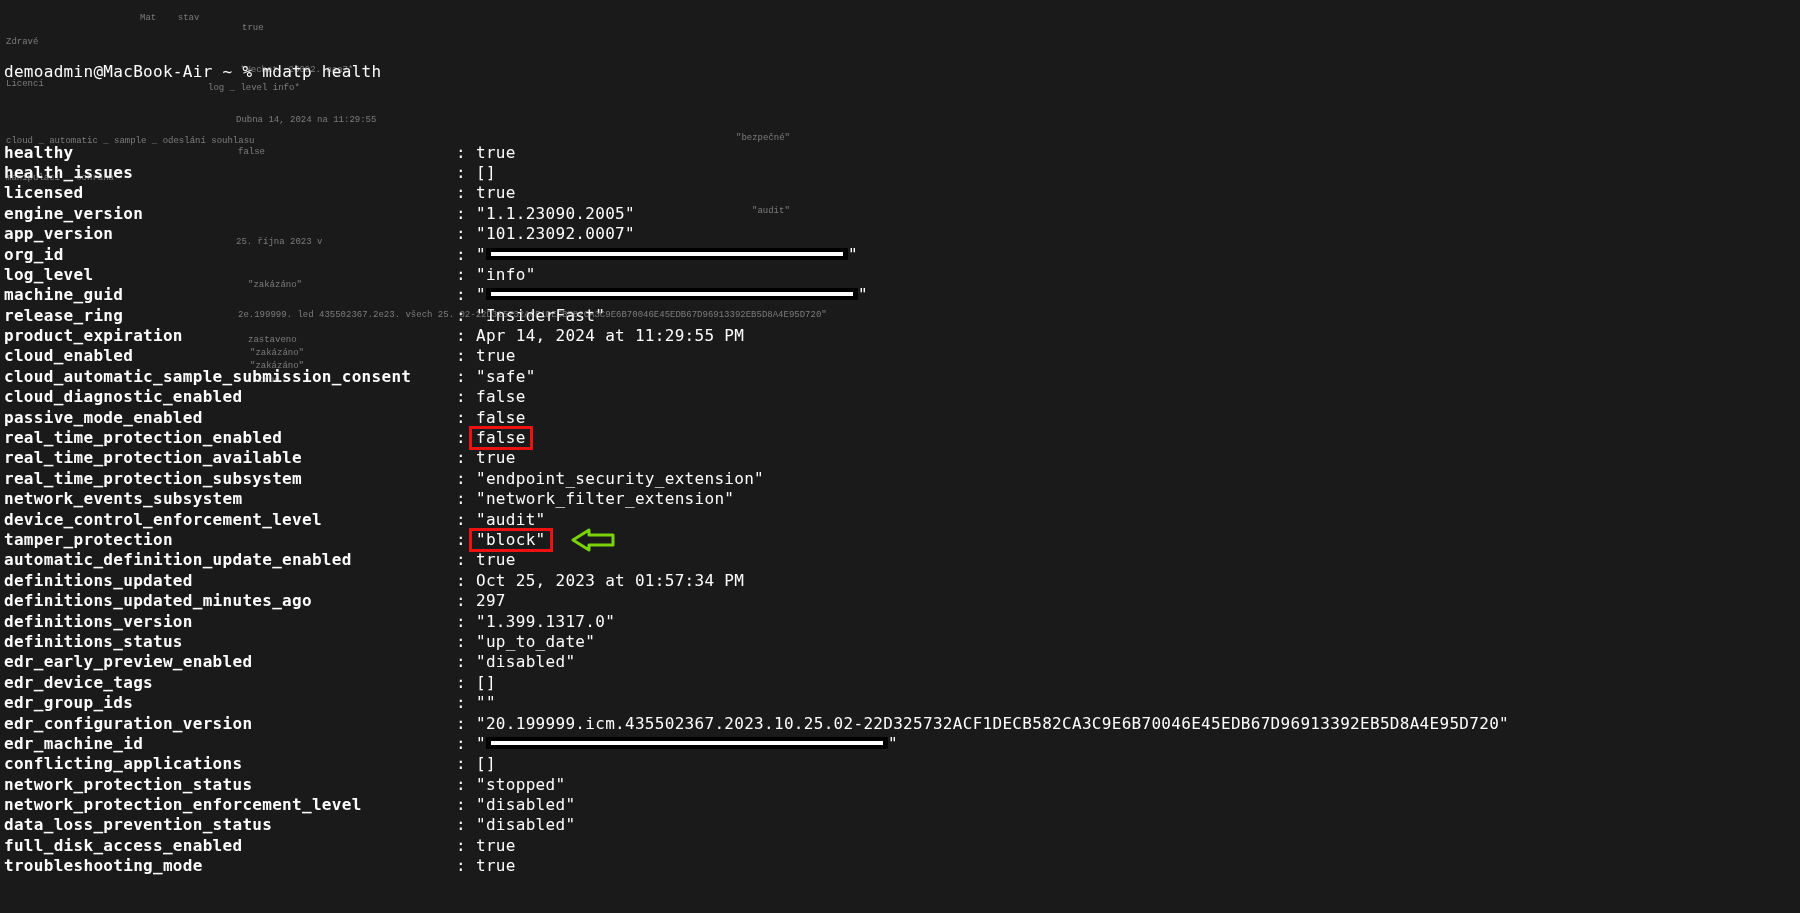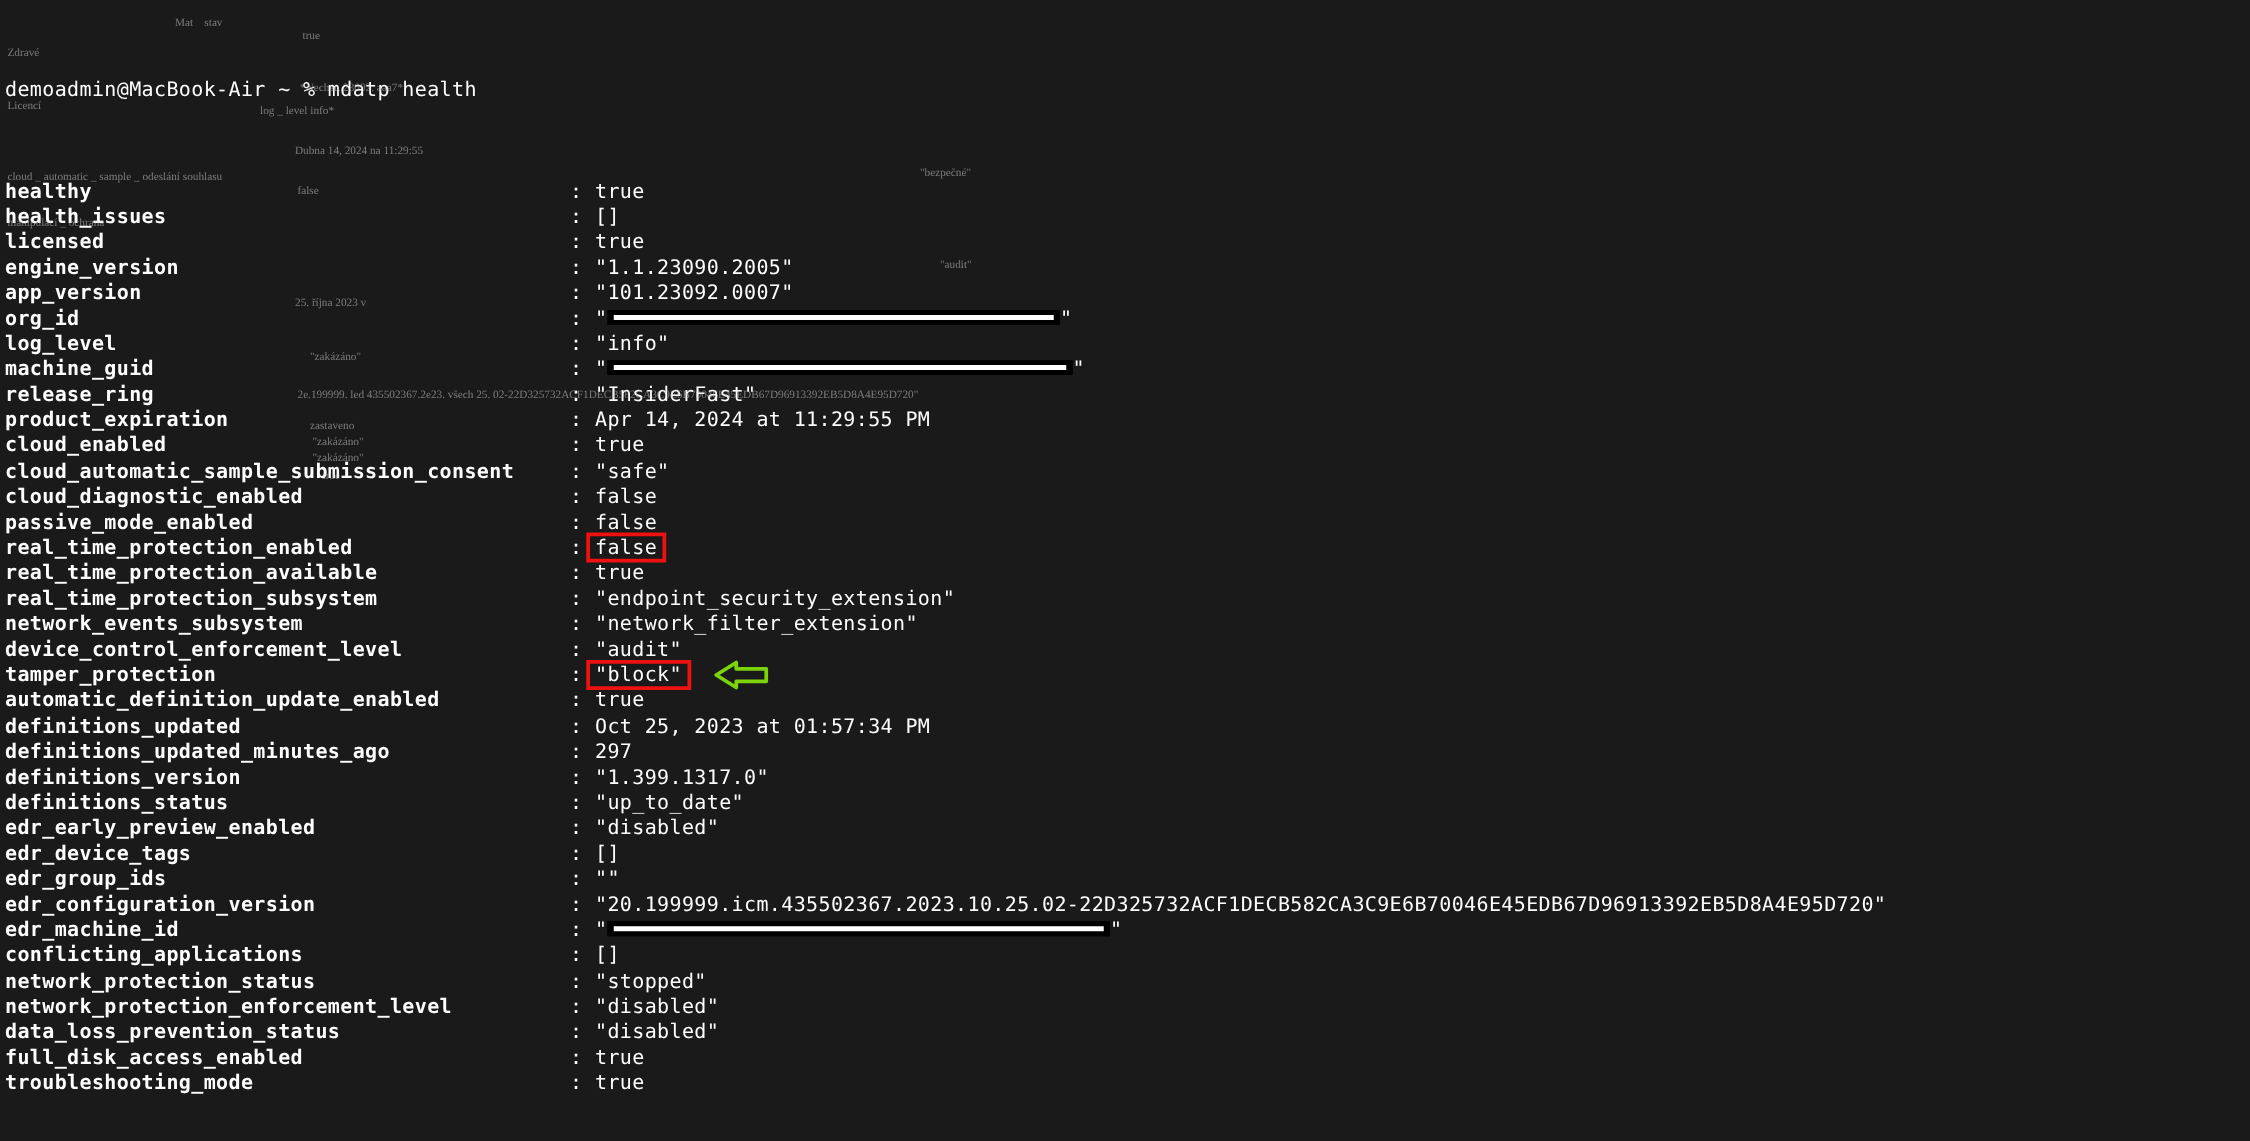--- a/index.html
+++ b/index.html
@@ -67,21 +67,21 @@
     display:block;
     position:absolute;
     left:4px; right:4px; top:3px; height:4px;
     background:#fff;
   }
   
   .ghost {
     position: absolute;
     color: rgba(200,200,200,0.55);
     font-size: 9px;
-    font-family: Liberation Serif, serif;
+    font-family: Liberation Mono, monospace;
     letter-spacing: 0;
     pointer-events: none;
   }
 </style>
 </head>
 <body>
 
 <div class="term" id="term">
 
   <div class="line">

